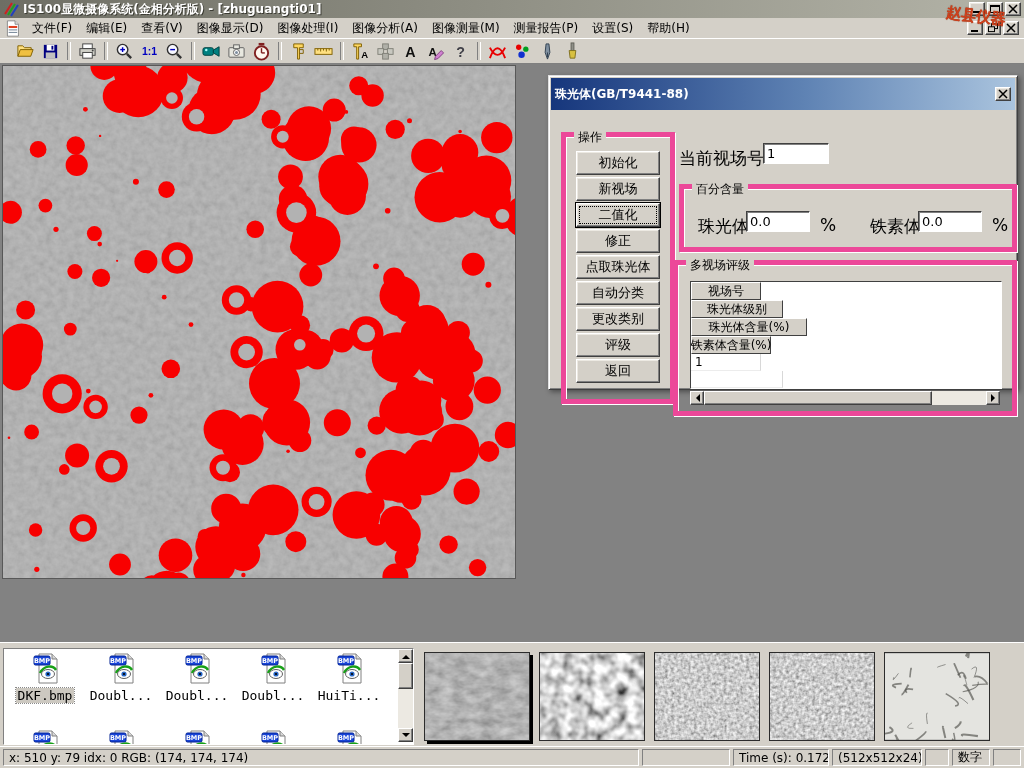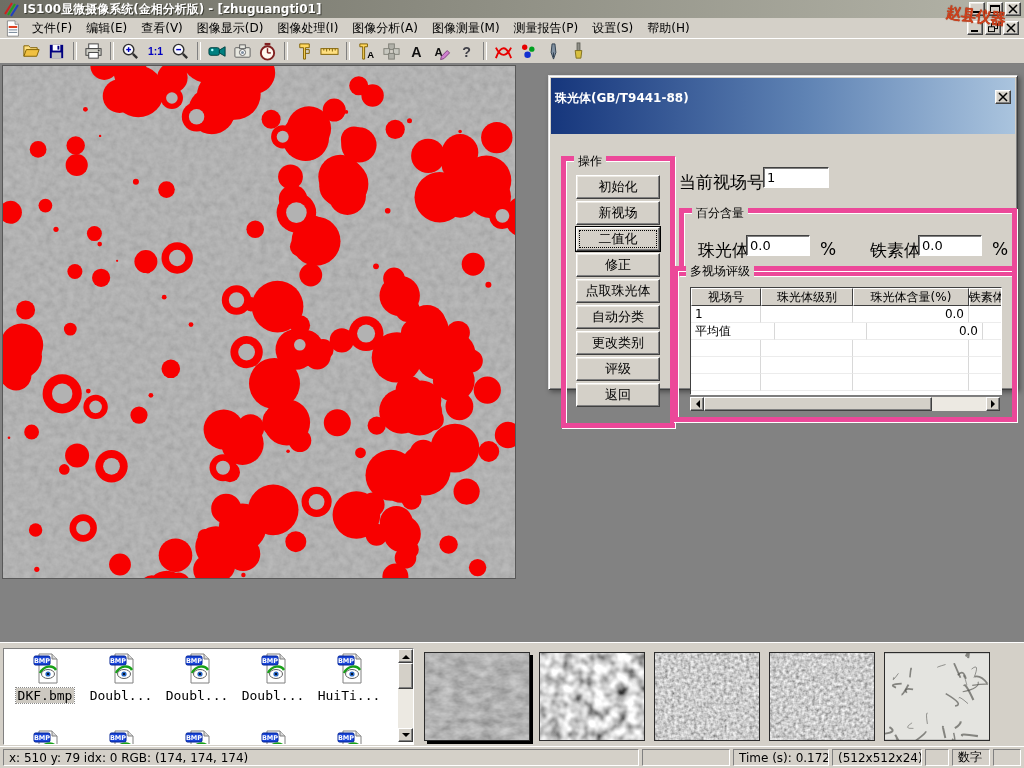--- a/index.html
+++ b/index.html
@@ -20,48 +20,48 @@
     transform:rotate(7deg);white-space:nowrap;pointer-events:none;text-shadow:0 0 1px #7a2000;}
   
   .menubar{position:absolute;left:0;top:18px;width:1024px;height:20px;background:#d4d0c8;
     display:flex;align-items:center;box-sizing:border-box;padding:0 2px;}
   .doc-icon{margin:0 4px 0 2px;}
   .menu-item{padding:2px 7px;white-space:nowrap;}
   .mdi-btns{margin-left:auto;display:flex;gap:2px;margin-right:3px;}
   
   .toolbar{position:absolute;left:0;top:38px;width:1024px;height:26px;background:#d4d0c8;
     border-top:1px solid #fff;border-bottom:1px solid #808080;box-sizing:border-box;
-    display:flex;align-items:center;padding-left:19px;}
+    display:flex;align-items:center;padding-left:13px;}
   .tbtn{width:25px;height:22px;border:none;background:transparent;padding:0;display:flex;
     align-items:center;justify-content:center;}
   .tsep{width:2px;height:18px;border-left:1px solid #808080;border-right:1px solid #fff;margin:0 4px;flex:none;}
   
   .workspace{position:absolute;left:0;top:64px;width:1024px;height:578px;background:#828282;}
   .micrograph{position:absolute;left:3px;top:2px;width:512px;height:512px;outline:1px solid #585858;}
   
   .dialog{position:absolute;left:548px;top:75px;width:470px;height:315px;background:#d4d0c8;
     border:1px solid;border-color:#dfdfdf #404040 #404040 #dfdfdf;
     box-shadow:inset 1px 1px 0 #fff,inset -1px -1px 0 #808080,2px 2px 5px rgba(0,0,0,.4);
     box-sizing:border-box;z-index:20;}
   .dtitle{height:32px;margin:2px;background:linear-gradient(90deg,#16367c,#5f83b4 55%,#aac4de);
-    display:flex;color:#fff;font-weight:bold;font-size:12px;padding:12px 4px;}
+    display:flex;align-items:center;color:#fff;font-weight:bold;font-size:12px;padding:0 4px;}
   .dbody{position:relative;width:100%;height:291px;}
   .group{position:absolute;border:5px solid #ec4899;box-shadow:1px 1px 0 #fff,inset 1px 1px 0 #fff;}
   .glabel{position:absolute;top:-8px;left:8px;background:#d4d0c8;padding:0 4px;font-size:12px;white-space:nowrap;}
   .dbtn{display:block;width:84px;height:24px;margin:2px auto;background:#d4d0c8;font-size:13px;
     font-family:inherit;border:1px solid;border-color:#fff #404040 #404040 #fff;
     box-shadow:inset -1px -1px 0 #808080,inset 1px 1px 0 #ece9e2;padding:0;white-space:nowrap;}
   .dbtn.focused{box-shadow:inset -1px -1px 0 #808080,inset 1px 1px 0 #ece9e2,0 0 0 1px #000;
     outline:1px dotted #000;outline-offset:-4px;}
   .dlabel{position:absolute;font-size:17px;white-space:nowrap;}
   .tinput{position:absolute;background:#fff;border:1px solid;border-color:#404040 #fff #fff #404040;
     box-shadow:inset 1px 1px 0 #808080;font-size:13px;font-family:inherit;padding:1px 3px;box-sizing:border-box;}
   .mtable{position:absolute;left:12px;top:16px;width:310px;height:106px;background:#fff;
     border:1px solid;border-color:#404040 #fff #fff #404040;overflow:hidden;}
-  .trow{display:flex;}
+  .trow{display:flex;flex-direction:column;}
   .hcell{flex:none;height:18px;background:#d4d0c8;border:1px solid;border-color:#fff #404040 #404040 #fff;
     display:flex;align-items:center;justify-content:center;font-size:12px;box-sizing:border-box;white-space:nowrap;}
   .tcell{flex:none;height:17px;border-right:1px solid #d8d8d8;border-bottom:1px solid #ececec;
     font-size:12px;padding:0 4px;box-sizing:border-box;display:flex;align-items:center;white-space:nowrap;}
   .tcell.num{justify-content:flex-end;}
   .hscroll{position:absolute;left:12px;top:126px;width:310px;height:14px;display:flex;}
   .sbtn{width:14px;height:14px;background:#d4d0c8;border:1px solid;border-color:#fff #404040 #404040 #fff;
     box-shadow:inset -1px -1px 0 #808080;display:flex;align-items:center;justify-content:center;flex:none;padding:0;}
   .sthumb{width:228px;height:14px;background:#d4d0c8;border:1px solid;border-color:#fff #404040 #404040 #fff;
     box-shadow:inset -1px -1px 0 #808080;box-sizing:border-box;}
@@ -628,21 +628,21 @@
       <div class="group" style="left:130px;top:72px;width:328px;height:58px">
         <span class="glabel">百分含量</span>
         <span class="dlabel" style="left:14px;top:26px">珠光体</span>
         <input class="tinput" style="left: 62px; top: 22px; width: 64px; height: 21px;" value="0.0">
         <span class="dlabel" style="left:136px;top:26px">%</span>
         <span class="dlabel" style="left:186px;top:26px">铁素体</span>
         <input class="tinput" style="left: 234px; top: 22px; width: 64px; height: 21px;" value="0.0">
         <span class="dlabel" style="left:308px;top:26px">%</span>
       </div>
 
-      <div class="group" style="left:124px;top:130px;width:334px;height:146px">
+      <div class="group" style="left:124px;top:148px;width:334px;height:146px">
         <span class="glabel">多视场评级</span>
         <div class="mtable" id="mtable">
             <div class="trow">
               <div class="hcell" style="width: 70px;">视场号</div>
               <div class="hcell" style="width: 92px;">珠光体级别</div>
               <div class="hcell" style="width: 116px;">珠光体含量(%)</div>
               <div class="hcell" style="width: 80px;">铁素体含量(%)</div>
             </div>
             <div class="trow">
               <div class="tcell" style="width: 70px;">1</div>

